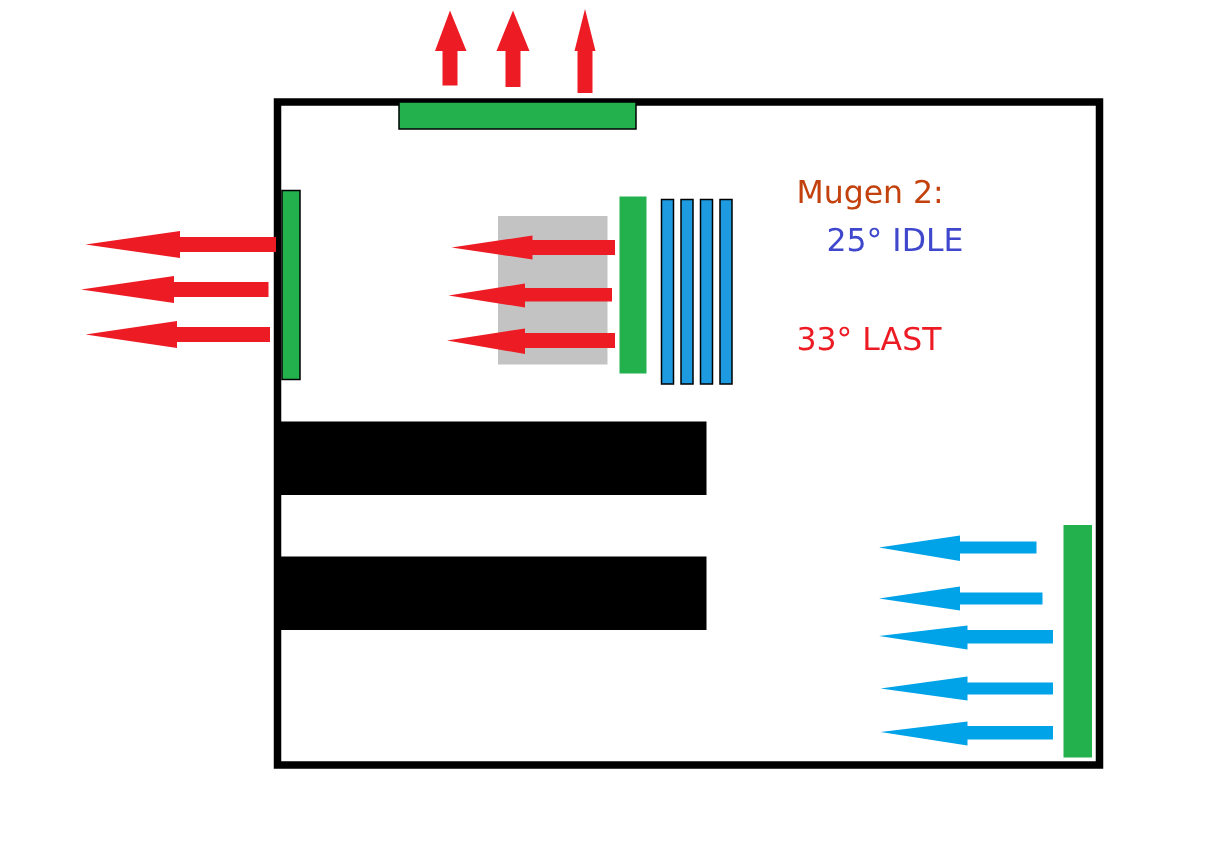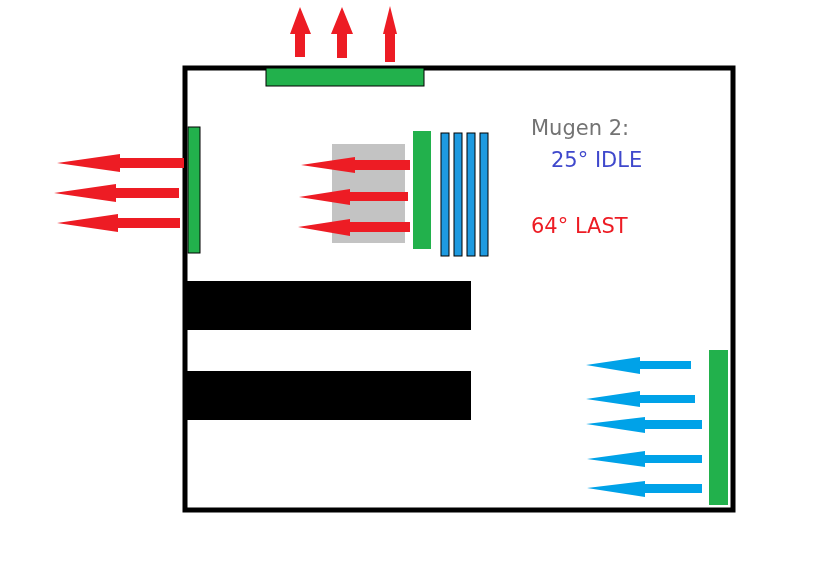--- a/index.html
+++ b/index.html
@@ -54,15 +54,15 @@
   <rect x="709" y="350" width="19" height="155" fill="#22b14c"></rect>
   <g fill="#00a2e8">
     <polygon points="691,361 691,369 640,369 640,374 586,365 640,357 640,361"></polygon>
     <polygon points="695,395 695,403 640,403 640,407 586,399 640,391 640,395"></polygon>
     <polygon points="702,420 702,429 645,429 645,433 586,424 645,417 645,420"></polygon>
     <polygon points="702,455 702,463 645,463 645,467 587,459 645,451 645,455"></polygon>
     <polygon points="702,484 702,493 645,493 645,497 587,488 645,481 645,484"></polygon>
   </g>
 </svg>
 
-<div class="label" id="lbl-title" style="color:#737373;">Mugen 2:</div>
+<div class="label" id="lbl-title" style="color:#c2410c;">Mugen 2:</div>
 <div class="label" id="lbl-idle" style="color:#3f48cc;">25° IDLE</div>
-<div class="label" id="lbl-load" style="color:#ed1c24;">64° LAST</div>
+<div class="label" id="lbl-load" style="color:#ed1c24;">33° LAST</div>
 
 </body></html>

